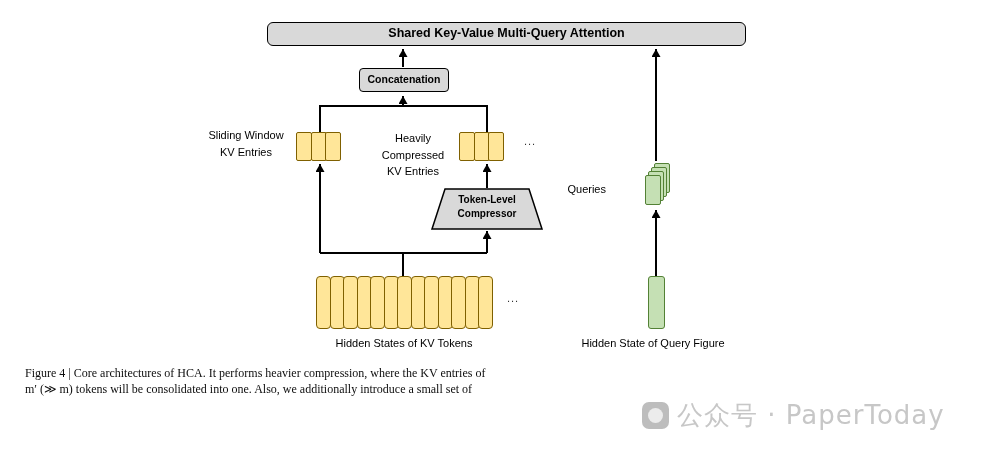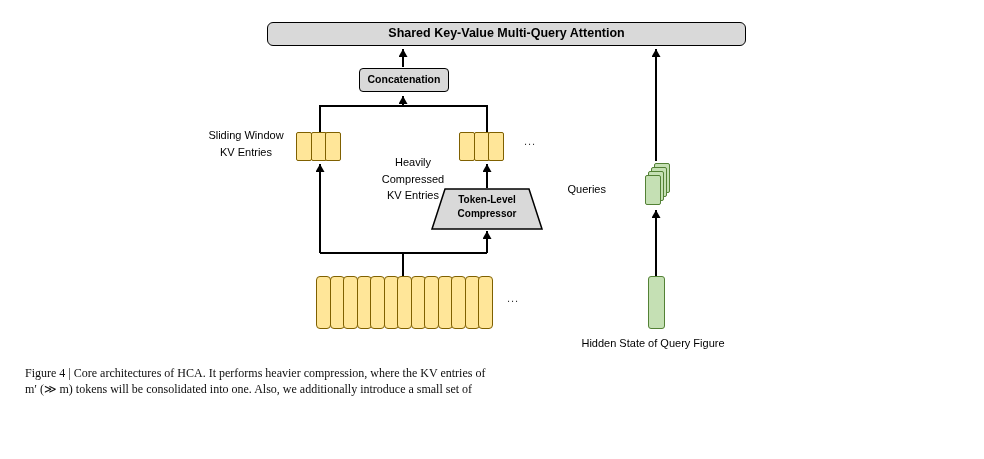--- a/index.html
+++ b/index.html
@@ -11,21 +11,21 @@
   .box{position:absolute;background:var(--box-fill,#D9D9D9);border:1.5px solid var(--box-border,#000);
        font-weight:bold;text-align:center;color:#000;box-sizing:border-box;}
   .attention{left:267px;top:22px;width:479px;height:24px;border-radius:6px;
              font-size:12.5px;line-height:21px;}
   .concat{left:359px;top:68px;width:90px;height:24px;border-radius:4px;
           font-size:10.5px;line-height:21px;}
 
   .dlabel{position:absolute;font-size:11px;color:#000;text-align:center;
           white-space:pre-line;line-height:1.5;}
   .lbl-sliding{left:198px;top:127px;width:96px;}
-  .lbl-compressed{left:368px;top:130px;width:90px;margin-top:24px;}
+  .lbl-compressed{left:368px;top:130px;width:90px;}
   .lbl-queries{left:548px;top:181px;width:58px;text-align:right;}
   .lbl-kvrow{left:298px;top:335px;width:212px;}
   .lbl-query{left:562px;top:335px;width:182px;}
 
   .cells-row{position:absolute;display:flex;}
   .row-sliding{left:296px;top:132px;}
   .row-compressed{left:459px;top:132px;}
   .row-kv{left:316px;top:276px;}
   .kv-cell-sm{width:16px;height:29px;background:var(--kv-cell,#FFE699);
               border:1.5px solid var(--kv-border,#7F6000);border-radius:2px;
@@ -146,24 +146,29 @@
         <div class="kv-cell-tall"></div>
         <div class="kv-cell-tall"></div>
         <div class="kv-cell-tall"></div>
         <div class="kv-cell-tall"></div>
         <div class="kv-cell-tall"></div>
         <div class="kv-cell-tall"></div>
       </div>
 
     <div class="ellipsis ell-2">...</div>
 
+    <div class="dlabel lbl-kvrow">Hidden States of KV Tokens</div>
 
     <div class="query-cell"></div>
 
     <div class="dlabel lbl-query">Hidden State of Query Figure</div>
   </div>
 
   <div class="caption">
     <div>Figure 4 | Core architectures of HCA. It performs heavier compression, where the KV entries of</div>
     <div>m′ (≫ m) tokens will be consolidated into one. Also, we additionally introduce a small set of</div>
   </div>
 
+  <div class="watermark">
+    <span class="watermark-logo"></span>
+    <span>公众号 · PaperToday</span>
+  </div>
 </div>
 
 </body></html>

